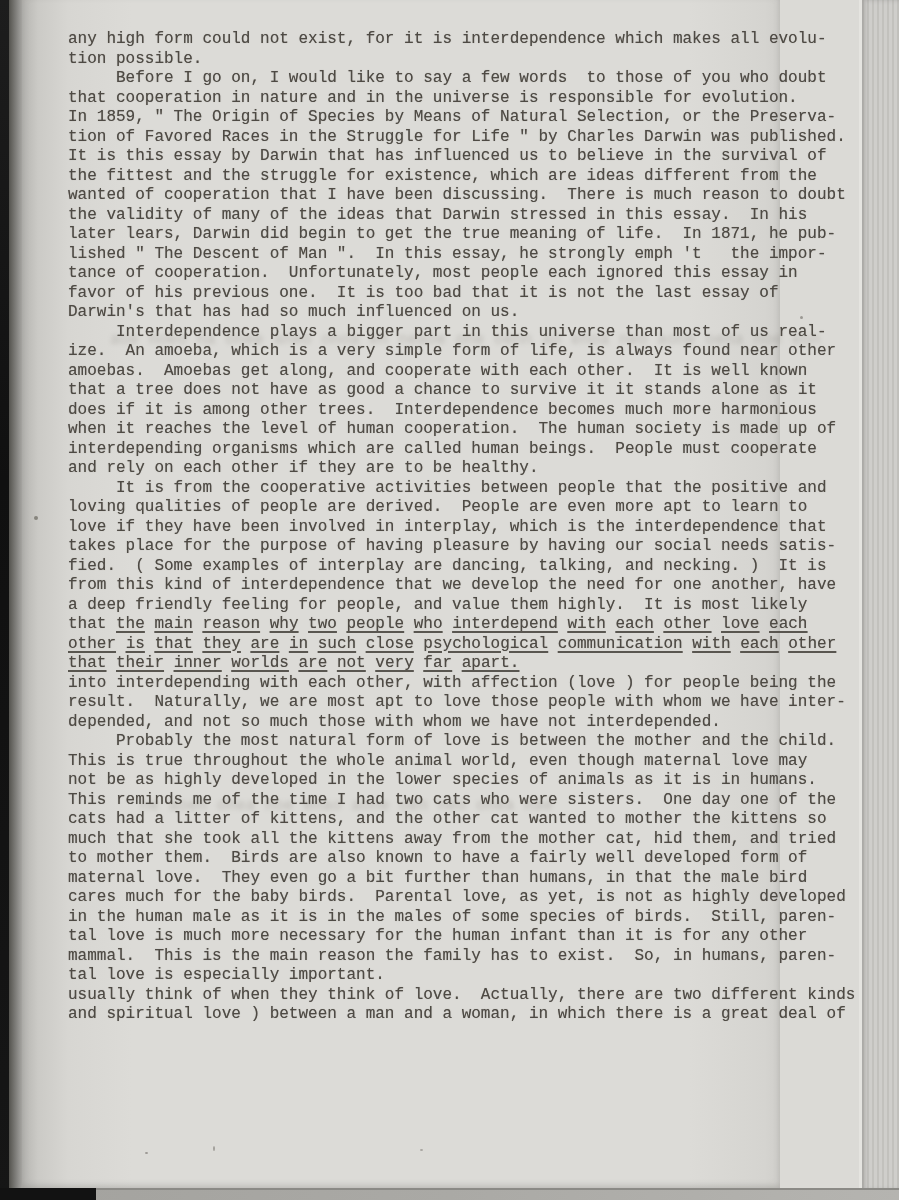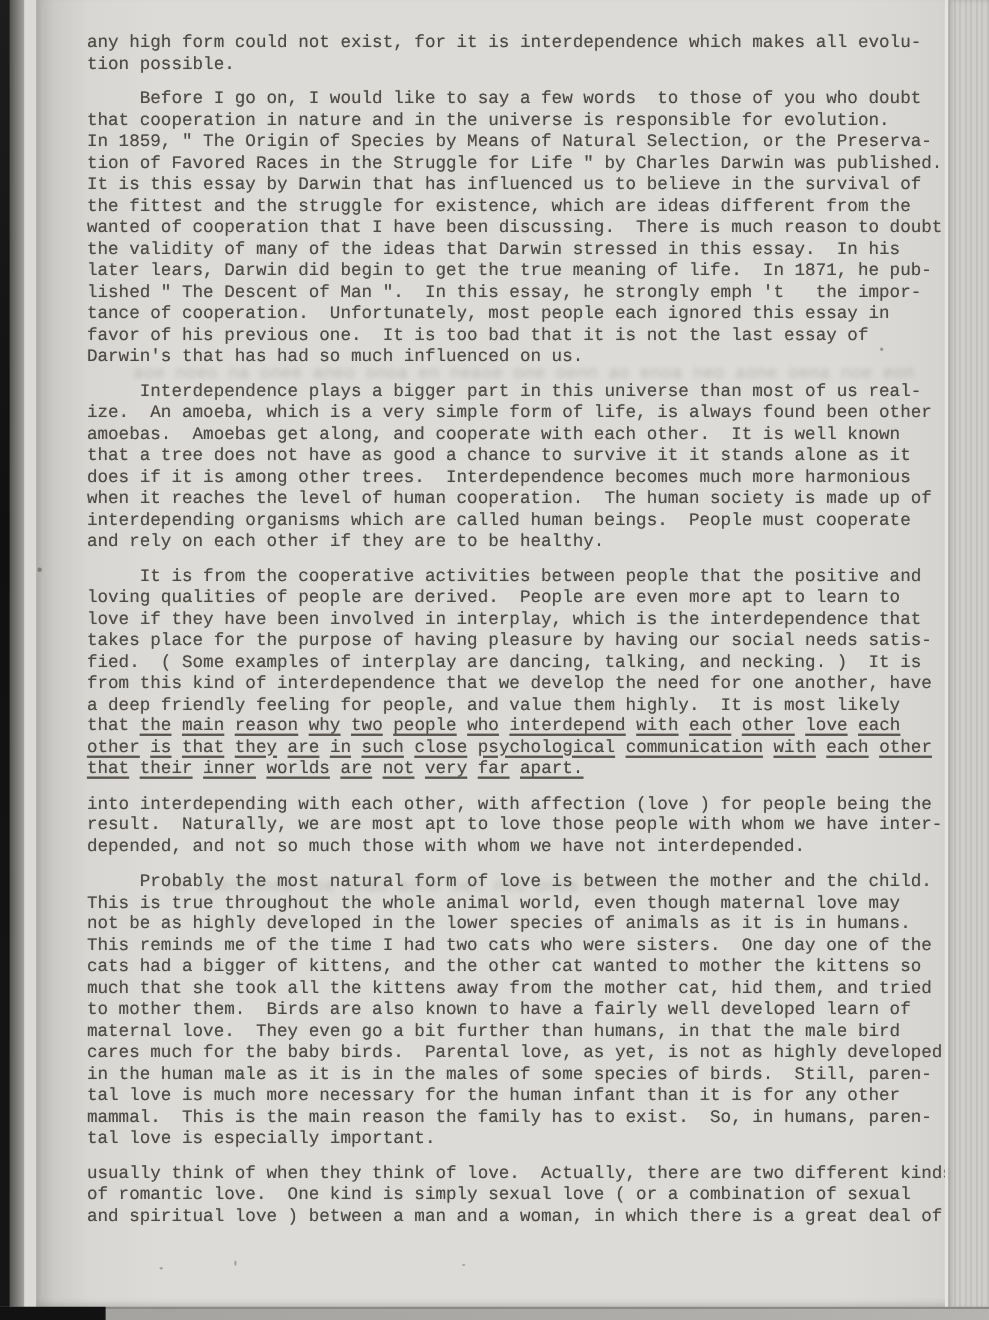--- a/index.html
+++ b/index.html
@@ -15,25 +15,26 @@
   .binding-black {
     position: absolute; left: 0; top: 0; width: 9px; height: 100%;
     background: linear-gradient(180deg, #1d1d1d 0%, #101010 40%, #161616 100%);
   }
   .binding-gray {
     position: absolute; left: 9px; top: 0; width: 13px; height: 100%;
     background: linear-gradient(90deg, #55544f 0%, #8d8c89 70%, #a5a4a0 100%);
   }
   
   .page {
-    position: absolute; left: 33px; top: 0; width: 836px; height: 1190px;
+    position: absolute; left: 22px; top: 0; width: 710px; height: 1190px;
     background: linear-gradient(90deg,
       #b5b4b0 0px, #cbcac6 16px, #d7d6d2 46px, #dcdbd7 110px,
       #dcdbd7 88%, #d5d4d0 98%, #cfceca 100%);
     box-shadow: inset 0 -4px 6px rgba(120,118,114,0.35);
+    padding-left: 48px;
   }
   
   .edge-band {
     position: absolute; right: 0; top: 0; width: 37px; height: 1190px;
     background: repeating-linear-gradient(90deg,
       #c2c1bd 0px, #c2c1bd 2px, #cfcecb 2px, #cfcecb 5px);
     border-left: 3px solid #e5e4e0;
     box-shadow: inset 3px 0 4px rgba(130,128,124,0.4);
   }
   
@@ -47,21 +48,21 @@
     background: #121212;
   }
   
   .text-block {
     position: absolute; left: 46px; top: 30px; width: 784px;
     font-size: 16px; line-height: 19.5px;
     color: #4e4a44;
     text-shadow: 0 0 0.7px rgba(78, 74, 68, 0.55);
   }
   .paragraph { margin: 0; }
-  .paragraph + .paragraph { margin-top: 12px; }
+  .paragraph + .paragraph { }
   .line { white-space: pre; }
   .uw {
     text-decoration: underline;
     text-decoration-thickness: 1.5px;
     text-underline-offset: 3px;
     text-decoration-color: rgba(76, 72, 66, 0.8);
   }
   
   .ghost {
     position: absolute;
@@ -106,21 +107,21 @@
           <div class="line">wanted of cooperation that I have been discussing.  There is much reason to doubt</div>
           <div class="line">the validity of many of the ideas that Darwin stressed in this essay.  In his</div>
           <div class="line">later lears, Darwin did begin to get the true meaning of life.  In 1871, he pub-</div>
           <div class="line">lished " The Descent of Man ".  In this essay, he strongly emph 't   the impor-</div>
           <div class="line">tance of cooperation.  Unfortunately, most people each ignored this essay in</div>
           <div class="line">favor of his previous one.  It is too bad that it is not the last essay of</div>
           <div class="line">Darwin's that has had so much influenced on us.</div>
         </div>
         <div class="paragraph">
           <div class="line">     Interdependence plays a bigger part in this universe than most of us real-</div>
-          <div class="line">ize.  An amoeba, which is a very simple form of life, is always found been other</div>
+          <div class="line">ize.  An amoeba, which is a very simple form of life, is always found near other</div>
           <div class="line">amoebas.  Amoebas get along, and cooperate with each other.  It is well known</div>
           <div class="line">that a tree does not have as good a chance to survive it it stands alone as it</div>
           <div class="line">does if it is among other trees.  Interdependence becomes much more harmonious</div>
           <div class="line">when it reaches the level of human cooperation.  The human society is made up of</div>
           <div class="line">interdepending organisms which are called human beings.  People must cooperate</div>
           <div class="line">and rely on each other if they are to be healthy.</div>
         </div>
         <div class="paragraph">
           <div class="line">     It is from the cooperative activities between people that the positive and</div>
           <div class="line">loving qualities of people are derived.  People are even more apt to learn to</div>
@@ -136,33 +137,32 @@
         <div class="paragraph">
           <div class="line">into interdepending with each other, with affection (love ) for people being the</div>
           <div class="line">result.  Naturally, we are most apt to love those people with whom we have inter-</div>
           <div class="line">depended, and not so much those with whom we have not interdepended.</div>
         </div>
         <div class="paragraph">
           <div class="line">     Probably the most natural form of love is between the mother and the child.</div>
           <div class="line">This is true throughout the whole animal world, even though maternal love may</div>
           <div class="line">not be as highly developed in the lower species of animals as it is in humans.</div>
           <div class="line">This reminds me of the time I had two cats who were sisters.  One day one of the</div>
-          <div class="line">cats had a bigger of kittens, and the other cat wanted to mother the kittens so</div>
+          <div class="line">cats had a litter of kittens, and the other cat wanted to mother the kittens so</div>
           <div class="line">much that she took all the kittens away from the mother cat, hid them, and tried</div>
-          <div class="line">to mother them.  Birds are also known to have a fairly well developed learn of</div>
+          <div class="line">to mother them.  Birds are also known to have a fairly well developed form of</div>
           <div class="line">maternal love.  They even go a bit further than humans, in that the male bird</div>
           <div class="line">cares much for the baby birds.  Parental love, as yet, is not as highly developed</div>
           <div class="line">in the human male as it is in the males of some species of birds.  Still, paren-</div>
           <div class="line">tal love is much more necessary for the human infant than it is for any other</div>
           <div class="line">mammal.  This is the main reason the family has to exist.  So, in humans, paren-</div>
           <div class="line">tal love is especially important.</div>
         </div>
         <div class="paragraph">
           <div class="line">usually think of when they think of love.  Actually, there are two different kinds</div>
-          <div class="line">of romantic love.  One kind is simply sexual love ( or a combination of sexual</div>
           <div class="line">and spiritual love ) between a man and a woman, in which there is a great deal of</div>
         </div>
       </div>
   </div>
 
   <div class="edge-band"></div>
 
   <div class="speck s1"></div>
   <div class="speck s2"></div>
   <div class="speck s3"></div>

